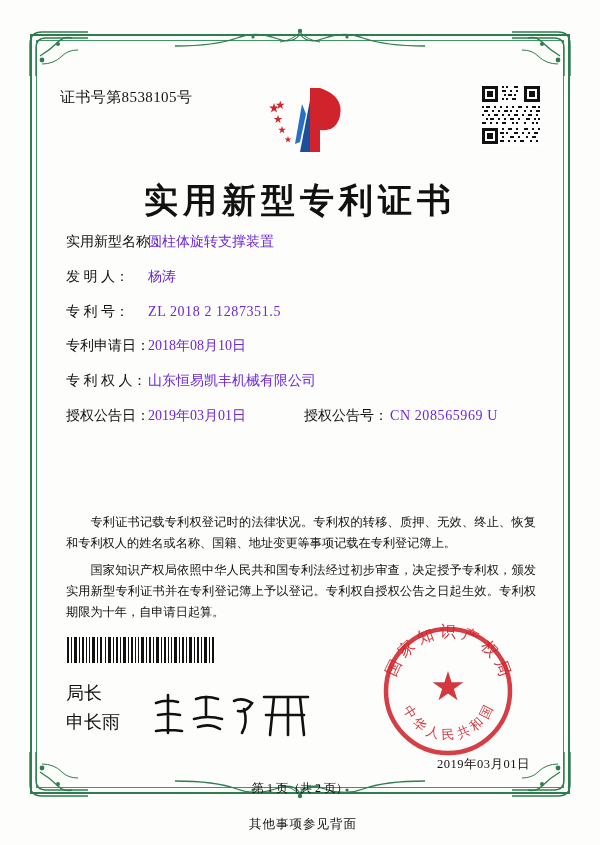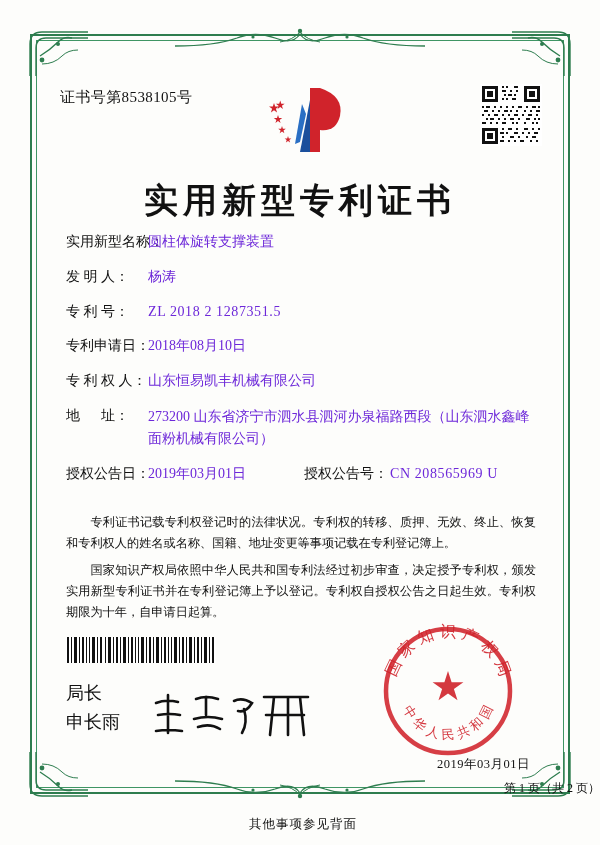--- a/index.html
+++ b/index.html
@@ -206,21 +206,21 @@
     bottom: 72px;
     font-size: 12.5px;
     color: #111;
     letter-spacing: 0.5px;
   }
 
   .page-num {
     position: absolute;
     left: 0; right: 0;
     bottom: 48px;
-    text-align: right;
+    text-align: center;
     font-size: 12px;
     color: #111;
   }
   .footer-note {
     position: absolute;
     left: 0; right: 0;
     bottom: 12px;
     text-align: center;
     font-size: 12.5px;
     color: #111;
@@ -435,24 +435,20 @@
       <div class="val mono">ZL 2018 2 1287351.5</div>
     </div>
     <div class="row">
       <div class="lbl w5">专利申请日：</div>
       <div class="val">2018年08月10日</div>
     </div>
     <div class="row">
       <div class="lbl w5">专 利 权 人：</div>
       <div class="val">山东恒易凯丰机械有限公司</div>
     </div>
-    <div class="row">
-      <div class="lbl w5">地      址：</div>
-      <div class="val addr-val">273200 山东省济宁市泗水县泗河办泉福路西段（山东泗水鑫峰面粉机械有限公司）</div>
-    </div>
     <div class="row two">
       <div class="half-left">
         <div class="lbl w5">授权公告日：</div>
         <div class="val">2019年03月01日</div>
       </div>
       <div class="half-right">
         <div class="lbl">授权公告号：</div>
         <div class="val mono">CN 208565969 U</div>
       </div>
     </div>

